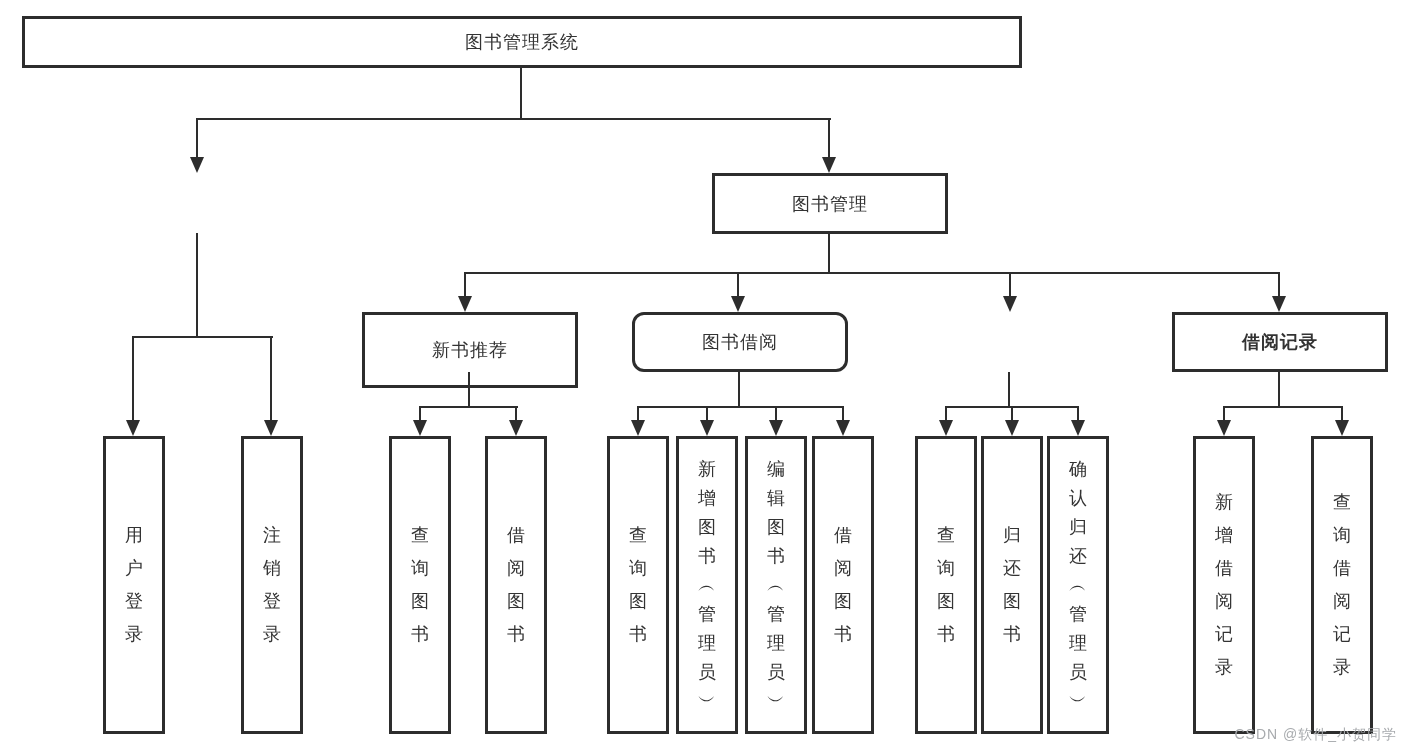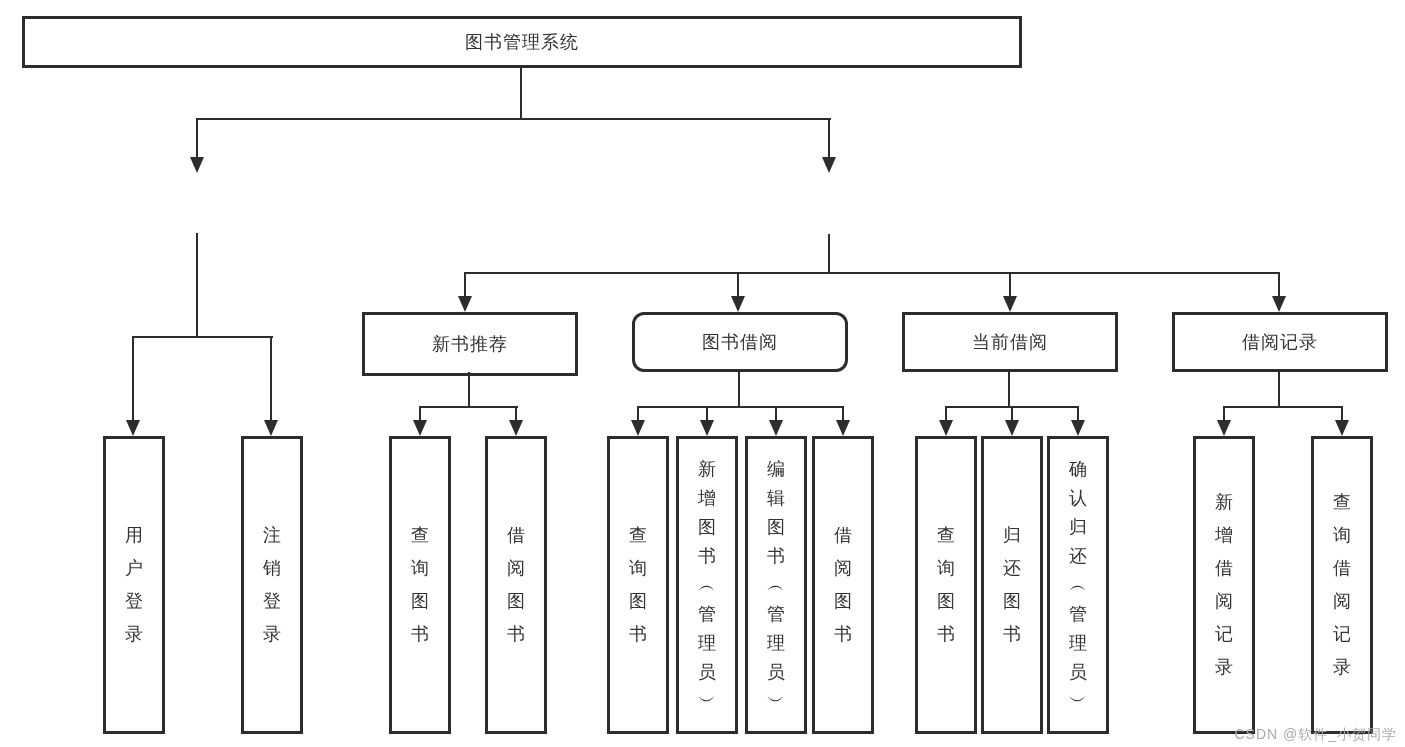--- a/index.html
+++ b/index.html
@@ -69,49 +69,49 @@
     <span>图书管理系统</span>
   </div>
 
   <div class="vline" style="left:520px; top:68px; height:50px;"></div>
   <div class="hline" style="left:196px; top:118px; width:635px;"></div>
   <div class="vline" style="left:196px; top:118px; height:40px;"></div>
   <div class="arrowhead" style="left:190px; top:157px;"></div>
   <div class="vline" style="left:828px; top:118px; height:40px;"></div>
   <div class="arrowhead" style="left:822px; top:157px;"></div>
 
+  <div class="node" style="left:712px; top:173px; width:236px; height:61px;">
+    <span>图书管理</span>
+  </div>
 
   <div class="vline" style="left:196px; top:233px; height:103px;"></div>
   <div class="hline" style="left:132px; top:336px; width:141px;"></div>
   <div class="vline" style="left:132px; top:336px; height:85px;"></div>
   <div class="arrowhead" style="left:126px; top:420px;"></div>
   <div class="vline" style="left:270px; top:336px; height:85px;"></div>
   <div class="arrowhead" style="left:264px; top:420px;"></div>
 
   <div class="vline" style="left:828px; top:234px; height:38px;"></div>
   <div class="hline" style="left:464px; top:272px; width:816px;"></div>
   <div class="vline" style="left:464px; top:272px; height:30px;"></div>
   <div class="arrowhead" style="left:458px; top:296px;"></div>
   <div class="vline" style="left:737px; top:272px; height:30px;"></div>
   <div class="arrowhead" style="left:731px; top:296px;"></div>
   <div class="vline" style="left:1009px; top:272px; height:30px;"></div>
   <div class="arrowhead" style="left:1003px; top:296px;"></div>
   <div class="vline" style="left:1278px; top:272px; height:30px;"></div>
   <div class="arrowhead" style="left:1272px; top:296px;"></div>
 
-  <div class="node" style="left:362px; top:312px; width:216px; height:64px;">
+  <div class="node" style="left:362px; top:312px; width:216px; height:76px;">
     <span>新书推荐</span>
   </div>
   <div class="node" style="left:632px; top:312px; width:216px; height:60px;border-radius:12px;">
     <span>图书借阅</span>
   </div>
-  <div class="node" style="left:902px; top:312px; width:216px; height:60px;">
-    <span>当前借阅</span>
-  </div>
-  <div class="node" style="left:1172px; top:312px; width:216px; height:60px;">
+  <div class="node" style="left:1172px; top:312px; width:216px; height:60px;font-weight:bold;">
     <span>借阅记录</span>
   </div>
 
   <div class="vline" style="left:468px; top:372px; height:34px;"></div>
   <div class="hline" style="left:419px; top:406px; width:99px;"></div>
   <div class="vline" style="left:419px; top:406px; height:15px;"></div>
   <div class="arrowhead" style="left:413px; top:420px;"></div>
   <div class="vline" style="left:515px; top:406px; height:15px;"></div>
   <div class="arrowhead" style="left:509px; top:420px;"></div>
 

